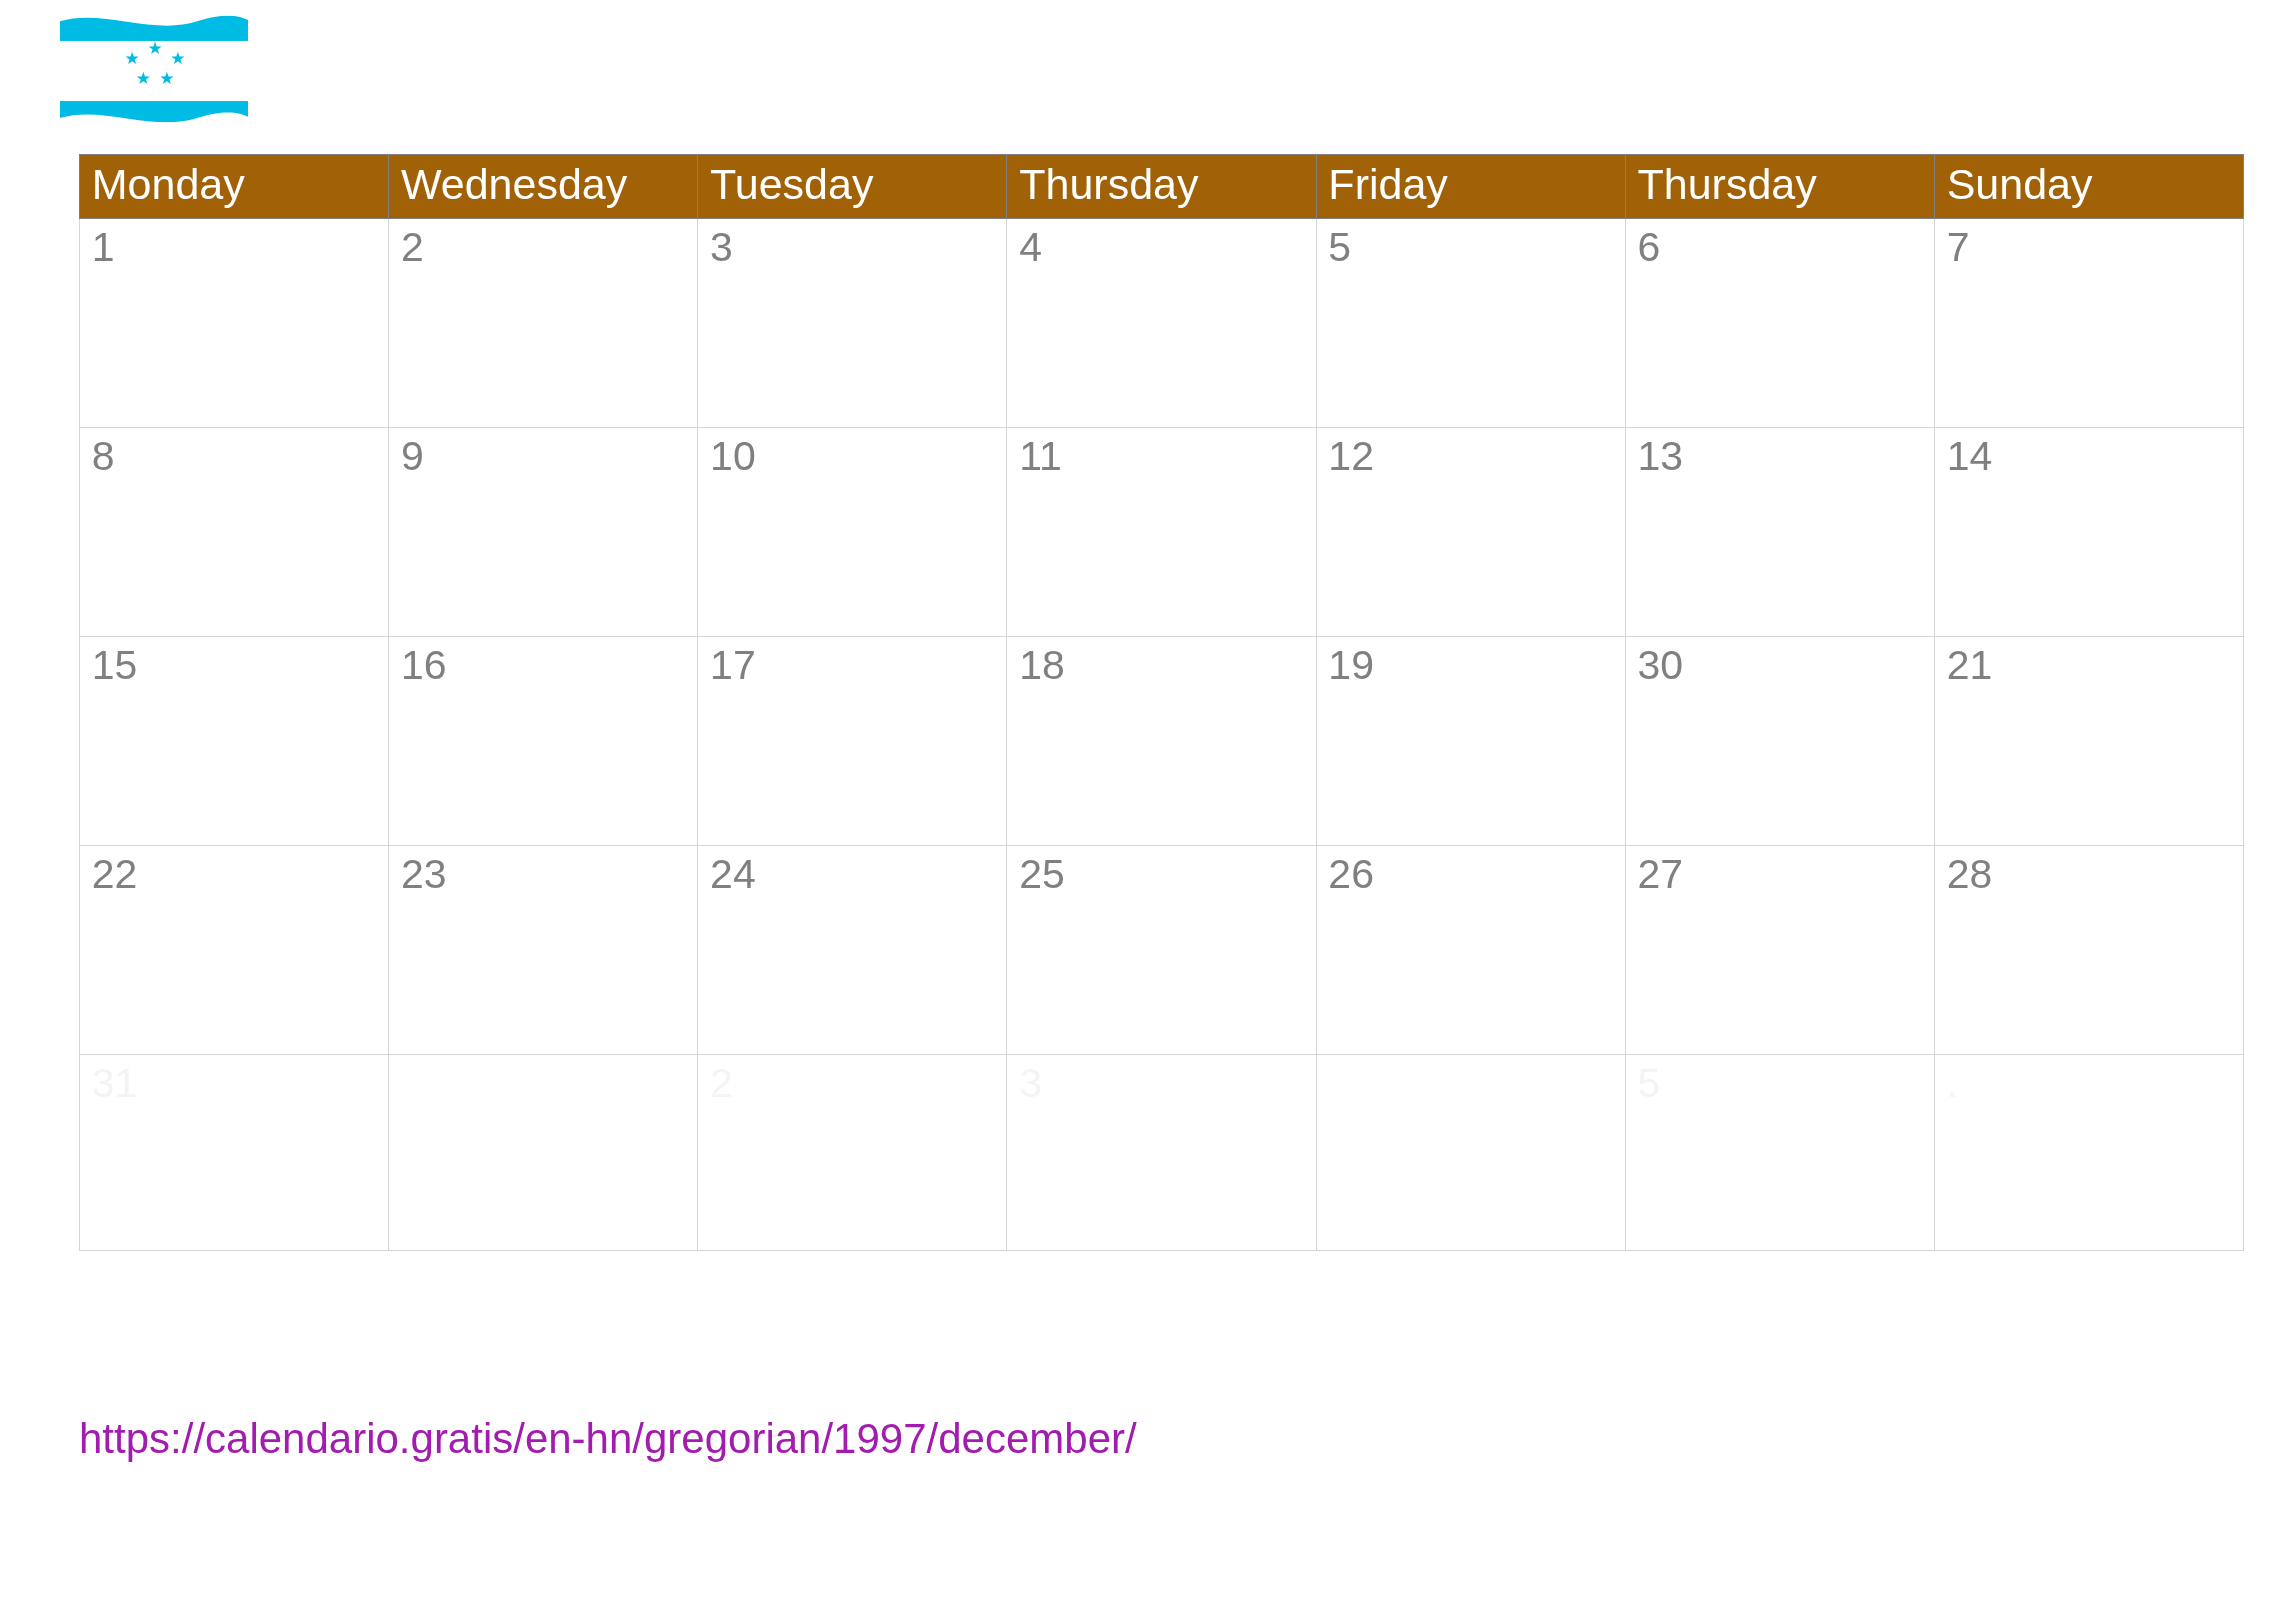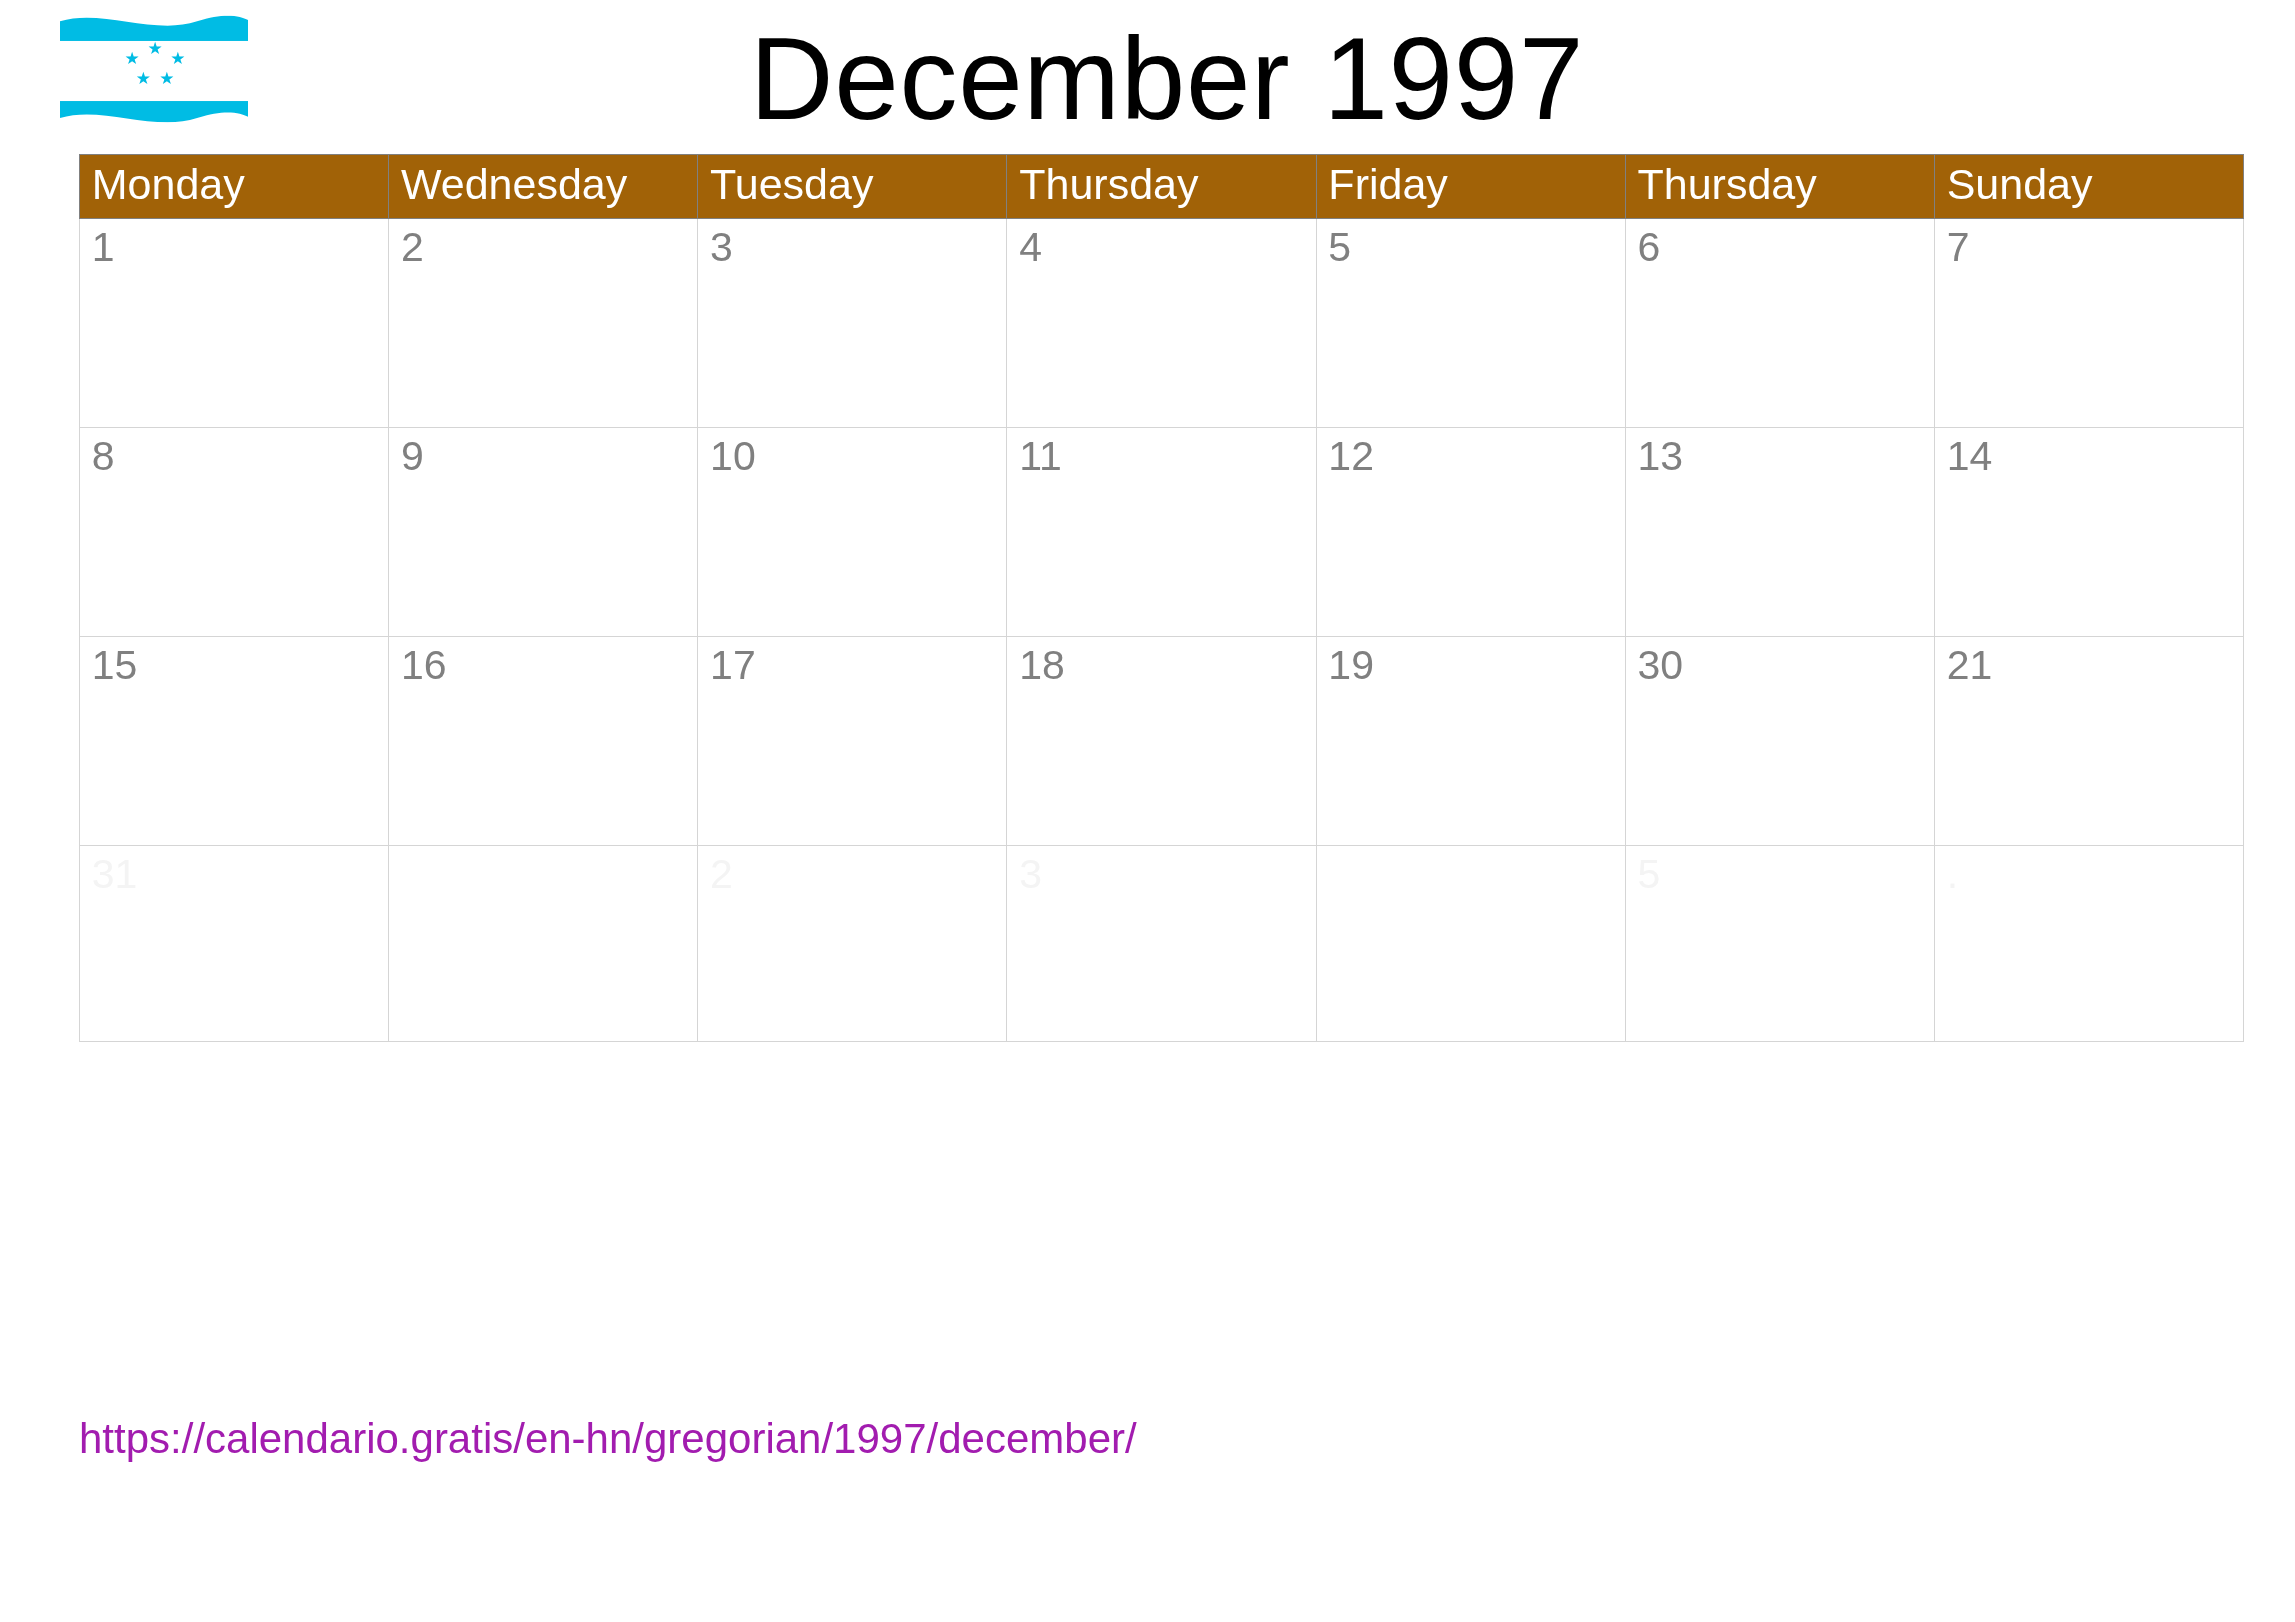--- a/index.html
+++ b/index.html
@@ -120,21 +120,20 @@
           <g fill="#00bce4">
             <text x="105" y="88" font-size="26" font-family="DejaVu Sans, sans-serif">★</text>
             <text x="140" y="72" font-size="26" font-family="DejaVu Sans, sans-serif">★</text>
             <text x="175" y="88" font-size="26" font-family="DejaVu Sans, sans-serif">★</text>
             <text x="122" y="118" font-size="26" font-family="DejaVu Sans, sans-serif">★</text>
             <text x="158" y="118" font-size="26" font-family="DejaVu Sans, sans-serif">★</text>
           </g>
         </g>
       </svg>
     </span>
-    <h1 class="title">December 1997</h1>
   </div>
 
   <table class="calendar">
     <thead>
       <tr>
         <th>Monday</th>
         <th>Wednesday</th>
         <th>Tuesday</th>
         <th>Thursday</th>
         <th>Friday</th>
@@ -205,20 +204,43 @@
         <td>
             <span class="daynum">19</span>
           </td>
         <td>
             <span class="daynum">30</span>
           </td>
         <td>
             <span class="daynum">21</span>
           </td>
       </tr>
+      <tr>
+        <td>
+            <span class="daynum">22</span>
+          </td>
+        <td>
+            <span class="daynum">23</span>
+          </td>
+        <td>
+            <span class="daynum">24</span>
+          </td>
+        <td>
+            <span class="daynum">25</span>
+          </td>
+        <td>
+            <span class="daynum">26</span>
+          </td>
+        <td>
+            <span class="daynum">27</span>
+          </td>
+        <td>
+            <span class="daynum">28</span>
+          </td>
+      </tr>
       <tr class="row-faded">
         <td class="faded">
             <span class="daynum">31</span>
           </td>
         <td class="faded">
             <span class="daynum"></span>
           </td>
         <td class="faded">
             <span class="daynum">2</span>
           </td>

